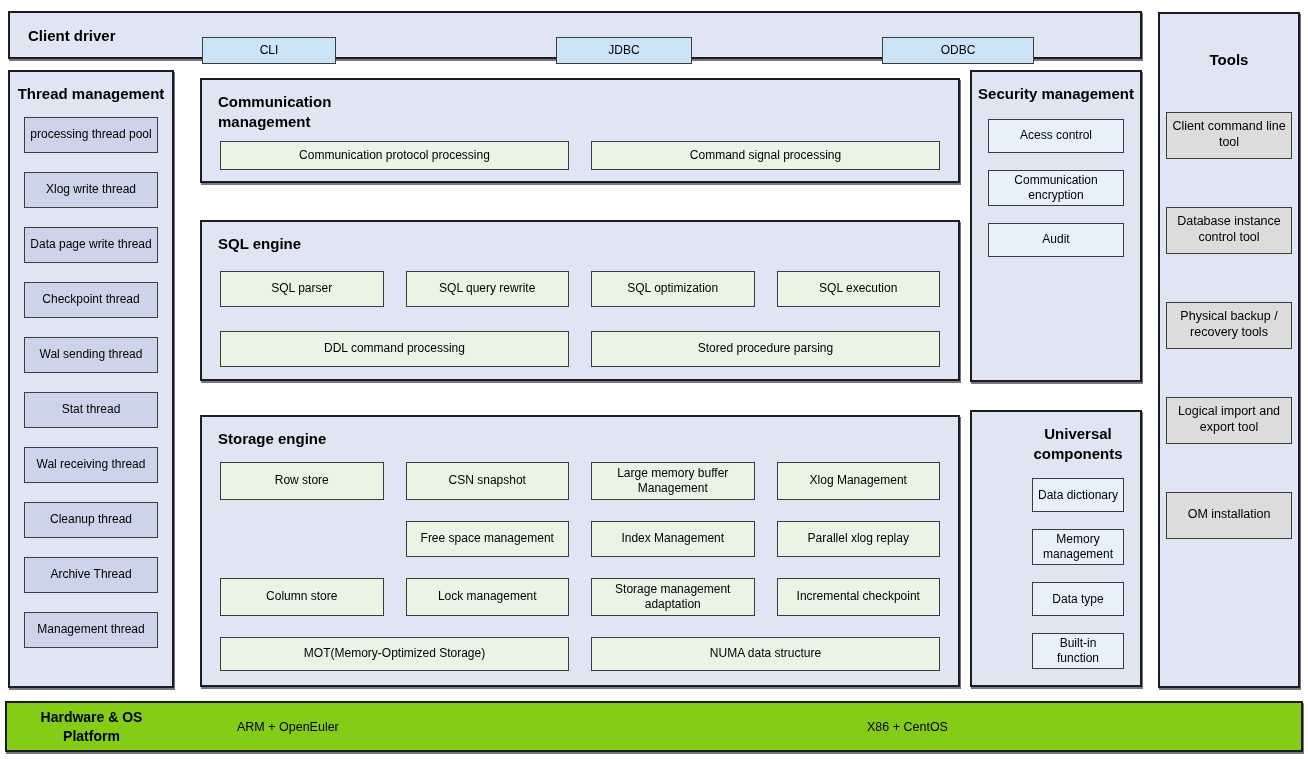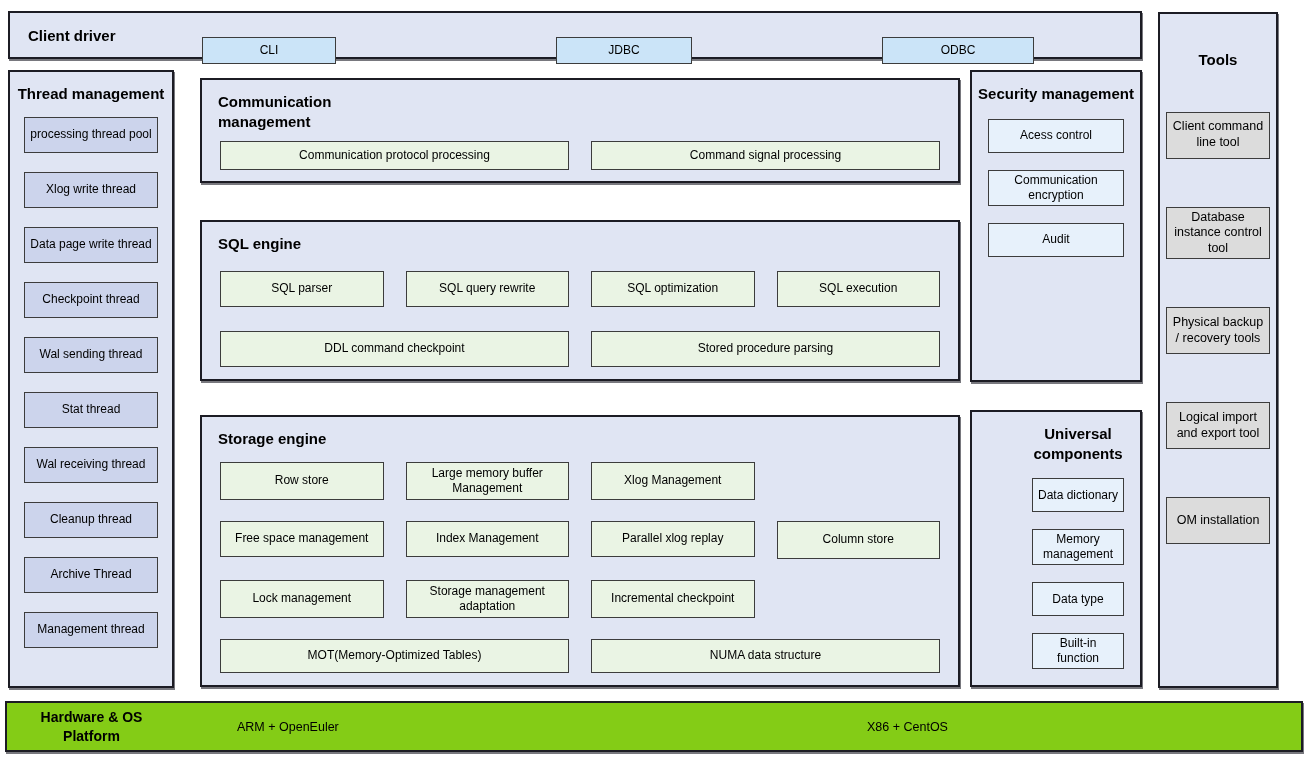--- a/index.html
+++ b/index.html
@@ -87,21 +87,21 @@
   #security-panel  { top: 70px;  height: 312px; }
   #universal-panel { top: 410px; height: 277px; padding-left: 44px; }
   .right-panel .panel-title { text-align: center; padding-top: 12px; }
   .right-panel .items {
     display: flex; flex-direction: column; gap: 17px;
     padding: 15px 16px 0 16px;
   }
   .right-panel .box { min-height: 34px; }
 
   
-  #tools-panel { left: 1158px; top: 12px; width: 120px; height: 676px; }
+  #tools-panel { left: 1158px; top: 12px; width: 142px; height: 676px; }
   #tools-panel .panel-title { text-align: center; padding-top: 36px; }
   #tools-panel .items {
     display: flex; flex-direction: column; gap: 48px;
     padding: 42px 6px 0 6px;
   }
   #tools-panel .box { min-height: 47px; font-size: 12.5px; }
 
   
   #platform-bar {
     left: 5px; top: 701px; width: 1298px; height: 51px;
@@ -154,40 +154,41 @@
   </div>
 </div>
 
 <div class="panel mid-panel" id="sql-panel">
   <div class="panel-title">SQL engine</div>
   <div class="grid">
     <div class="box box-green">SQL parser</div>
     <div class="box box-green">SQL query rewrite</div>
     <div class="box box-green">SQL optimization</div>
     <div class="box box-green">SQL execution</div>
-    <div class="box box-green span2">DDL command checkpoint</div>
+    <div class="box box-green span2">DDL command processing</div>
     <div class="box box-green span2">Stored procedure parsing</div>
   </div>
 </div>
 
 <div class="panel mid-panel" id="storage-panel">
   <div class="panel-title">Storage engine</div>
   <div class="grid">
     <div class="box box-green">Row store</div>
+    <div class="box box-green">CSN snapshot</div>
     <div class="box box-green">Large memory buffer Management</div>
     <div class="box box-green">Xlog Management</div>
     <div></div>
     <div class="box box-green short">Free space management</div>
     <div class="box box-green short">Index Management</div>
     <div class="box box-green short">Parallel xlog replay</div>
     <div class="box box-green">Column store</div>
     <div class="box box-green">Lock management</div>
     <div class="box box-green">Storage management adaptation</div>
     <div class="box box-green">Incremental checkpoint</div>
-    <div class="box box-green wide span2">MOT(Memory-Optimized Tables)</div>
+    <div class="box box-green wide span2">MOT(Memory-Optimized Storage)</div>
     <div class="box box-green wide span2">NUMA data structure</div>
   </div>
 </div>
 
 <div class="panel right-panel" id="security-panel">
   <div class="panel-title">Security management</div>
   <div class="items">
     <div class="box box-blue">Acess control</div>
     <div class="box box-blue">Communication encryption</div>
     <div class="box box-blue">Audit</div>

